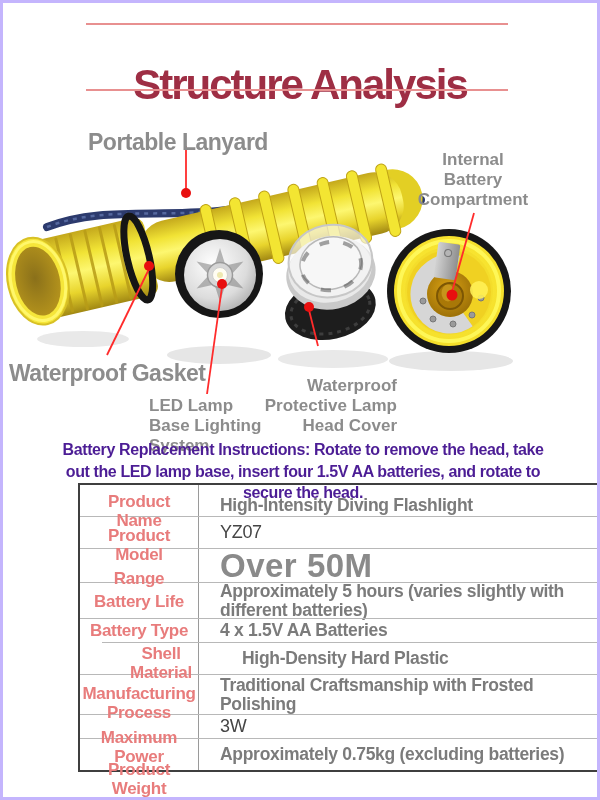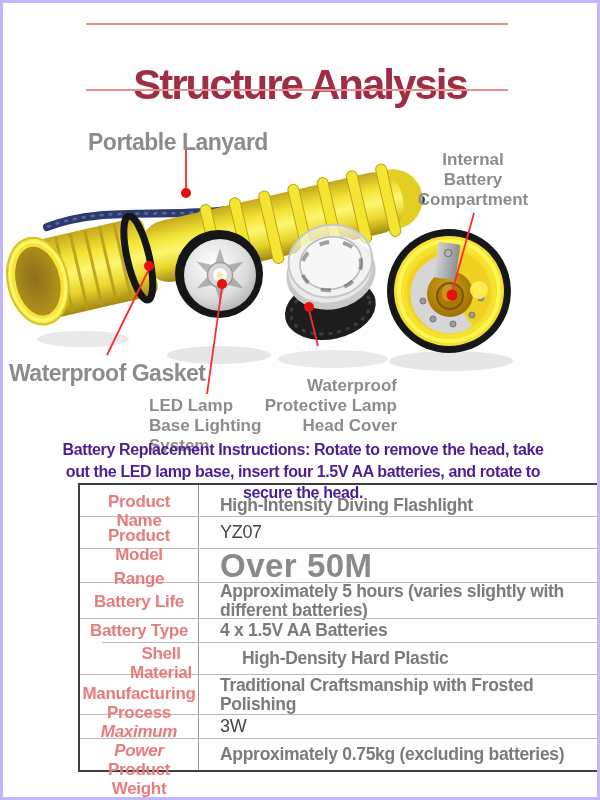--- a/index.html
+++ b/index.html
@@ -39,21 +39,21 @@
   .spec-label{position:absolute;left:0;width:118px;text-align:center;z-index:6;
       color:#e87c7c;font-weight:bold;font-size:17px;line-height:19px;
       letter-spacing:-0.3px;white-space:pre-line;}
   .spec-row:nth-child(2) .spec-label{top:7px;}
   .spec-row:nth-child(3) .spec-label{top:9px;}
   .spec-row:nth-child(4) .spec-label{top:20px;}
   .spec-row:nth-child(5) .spec-label{top:9px;}
   .spec-row:nth-child(6) .spec-label{top:2px;text-align:center;}
   .spec-row:nth-child(7) .spec-label{top:1px;}
   .spec-row:nth-child(8) .spec-label{top:9px;}
-  .spec-row:nth-child(9) .spec-label{top:7px;font-style:italic;}
+  .spec-row:nth-child(9) .spec-label{top:13px;}
   .spec-row:nth-child(10) .spec-label{top:21px;}
   .spec-value{flex:1;padding-left:22px;padding-right:18px;display:flex;flex-direction:column;
       justify-content:center;color:#7b7b7b;font-weight:bold;font-size:17.5px;
       line-height:19px;letter-spacing:-0.3px;}
   .spec-row:nth-child(2) .spec-value{justify-content:flex-end;padding-bottom:1px;}
   .spec-row:nth-child(3) .spec-value,
   .spec-row:nth-child(9) .spec-value{font-weight:normal;color:#454545;font-size:18px;}
   .spec-row:nth-child(4) .spec-value{font-size:33px;color:#8a8a8a;letter-spacing:0.5px;}
 </style>
 </head>

